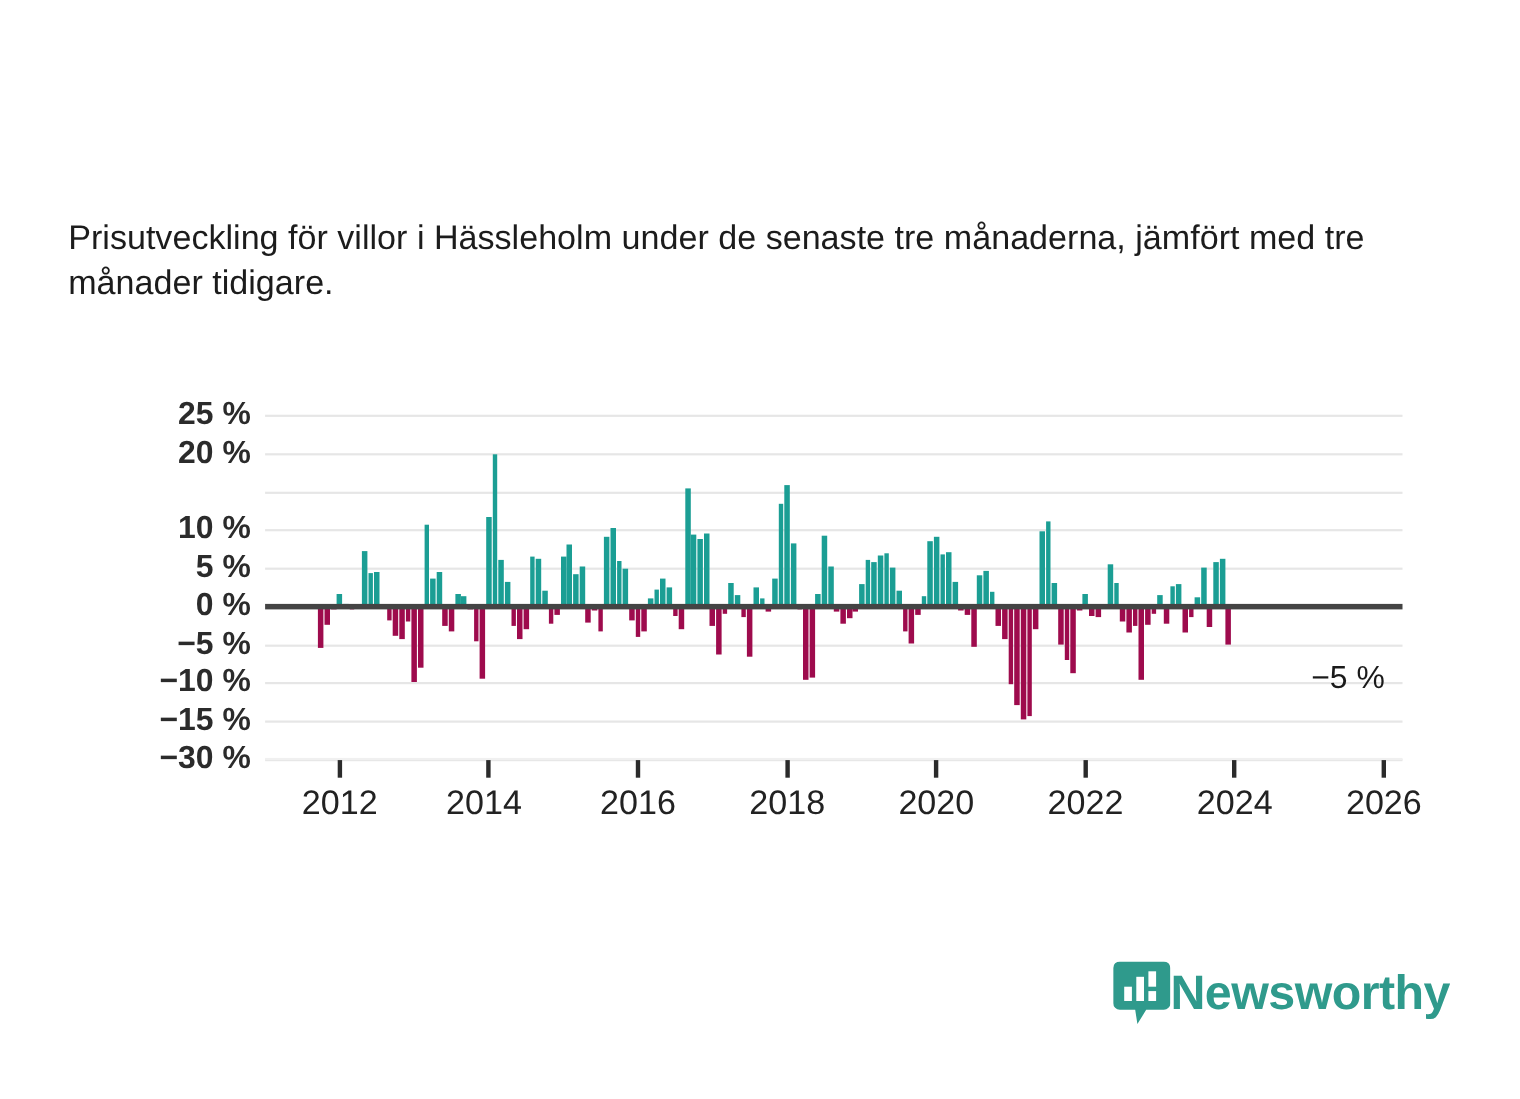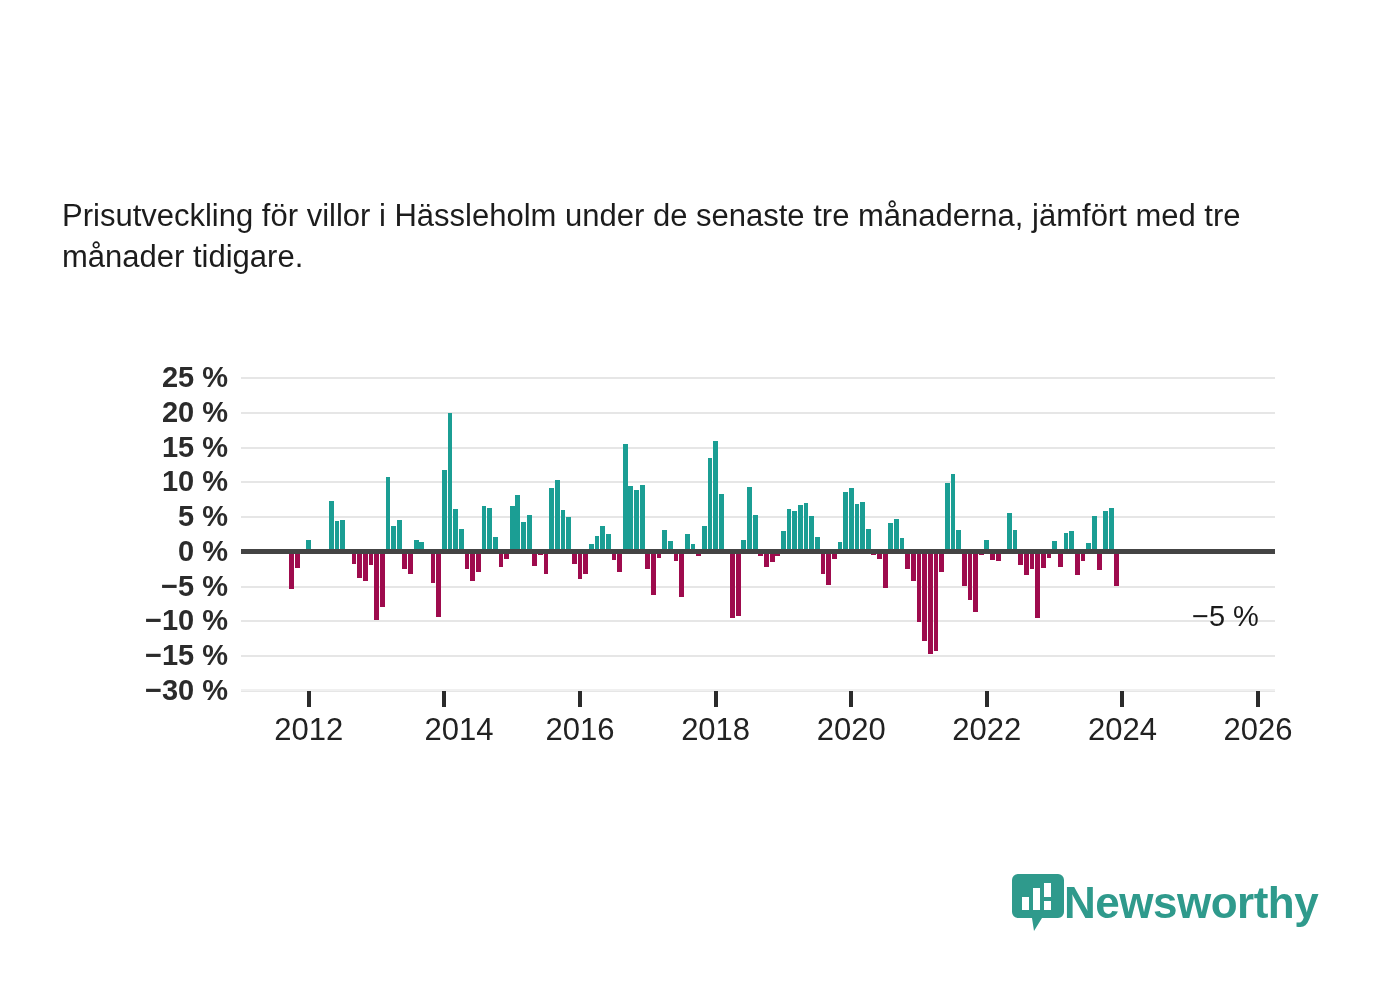--- a/index.html
+++ b/index.html
@@ -94,21 +94,20 @@
 <body>
 
 <div class="page">
 
   <div class="subtitle">Prisutveckling för villor i Hässleholm under de senaste tre månaderna, jämfört med tre månader tidigare.</div>
 
   <div class="chart">
     <div class="ylabels" id="ylabels">
         <div class="ylabel" style="top: 0px;">25 %</div>
         <div class="ylabel" style="top: 34.7778px;">20 %</div>
-        <div class="ylabel" style="top: 69.5556px;">15 %</div>
         <div class="ylabel" style="top: 104.333px;">10 %</div>
         <div class="ylabel" style="top: 139.111px;">5 %</div>
         <div class="ylabel" style="top: 173.889px;">0 %</div>
         <div class="ylabel" style="top: 208.667px;">−5 %</div>
         <div class="ylabel" style="top: 243.444px;">−10 %</div>
         <div class="ylabel" style="top: 278.222px;">−15 %</div>
         <div class="ylabel" style="top: 313px;">−30 %</div>
       </div>
     <div class="plot" id="plot">
       <div class="gridlines" id="gridlines">
@@ -280,21 +279,21 @@
         <div class="xtick" style="left: 201.41px;"></div>
         <div class="xtick" style="left: 337.016px;"></div>
         <div class="xtick" style="left: 472.623px;"></div>
         <div class="xtick" style="left: 608.23px;"></div>
         <div class="xtick" style="left: 743.836px;"></div>
         <div class="xtick" style="left: 879.443px;"></div>
         <div class="xtick" style="left: 1015.05px;"></div>
       </div>
     <div class="xlabels" id="xlabels">
         <div class="xlabel" style="left: 67.8033px;">2012</div>
-        <div class="xlabel" style="left: 218px;">2014</div>
+        <div class="xlabel" style="left: 199px;">2014</div>
         <div class="xlabel" style="left: 339.016px;">2016</div>
         <div class="xlabel" style="left: 474.623px;">2018</div>
         <div class="xlabel" style="left: 610.23px;">2020</div>
         <div class="xlabel" style="left: 745.836px;">2022</div>
         <div class="xlabel" style="left: 881.443px;">2024</div>
         <div class="xlabel" style="left: 1017.05px;">2026</div>
       </div>
     <div class="annotation" id="annotation" style="left: 1192px; top: 600px;">−5 %</div>
   </div>
 

